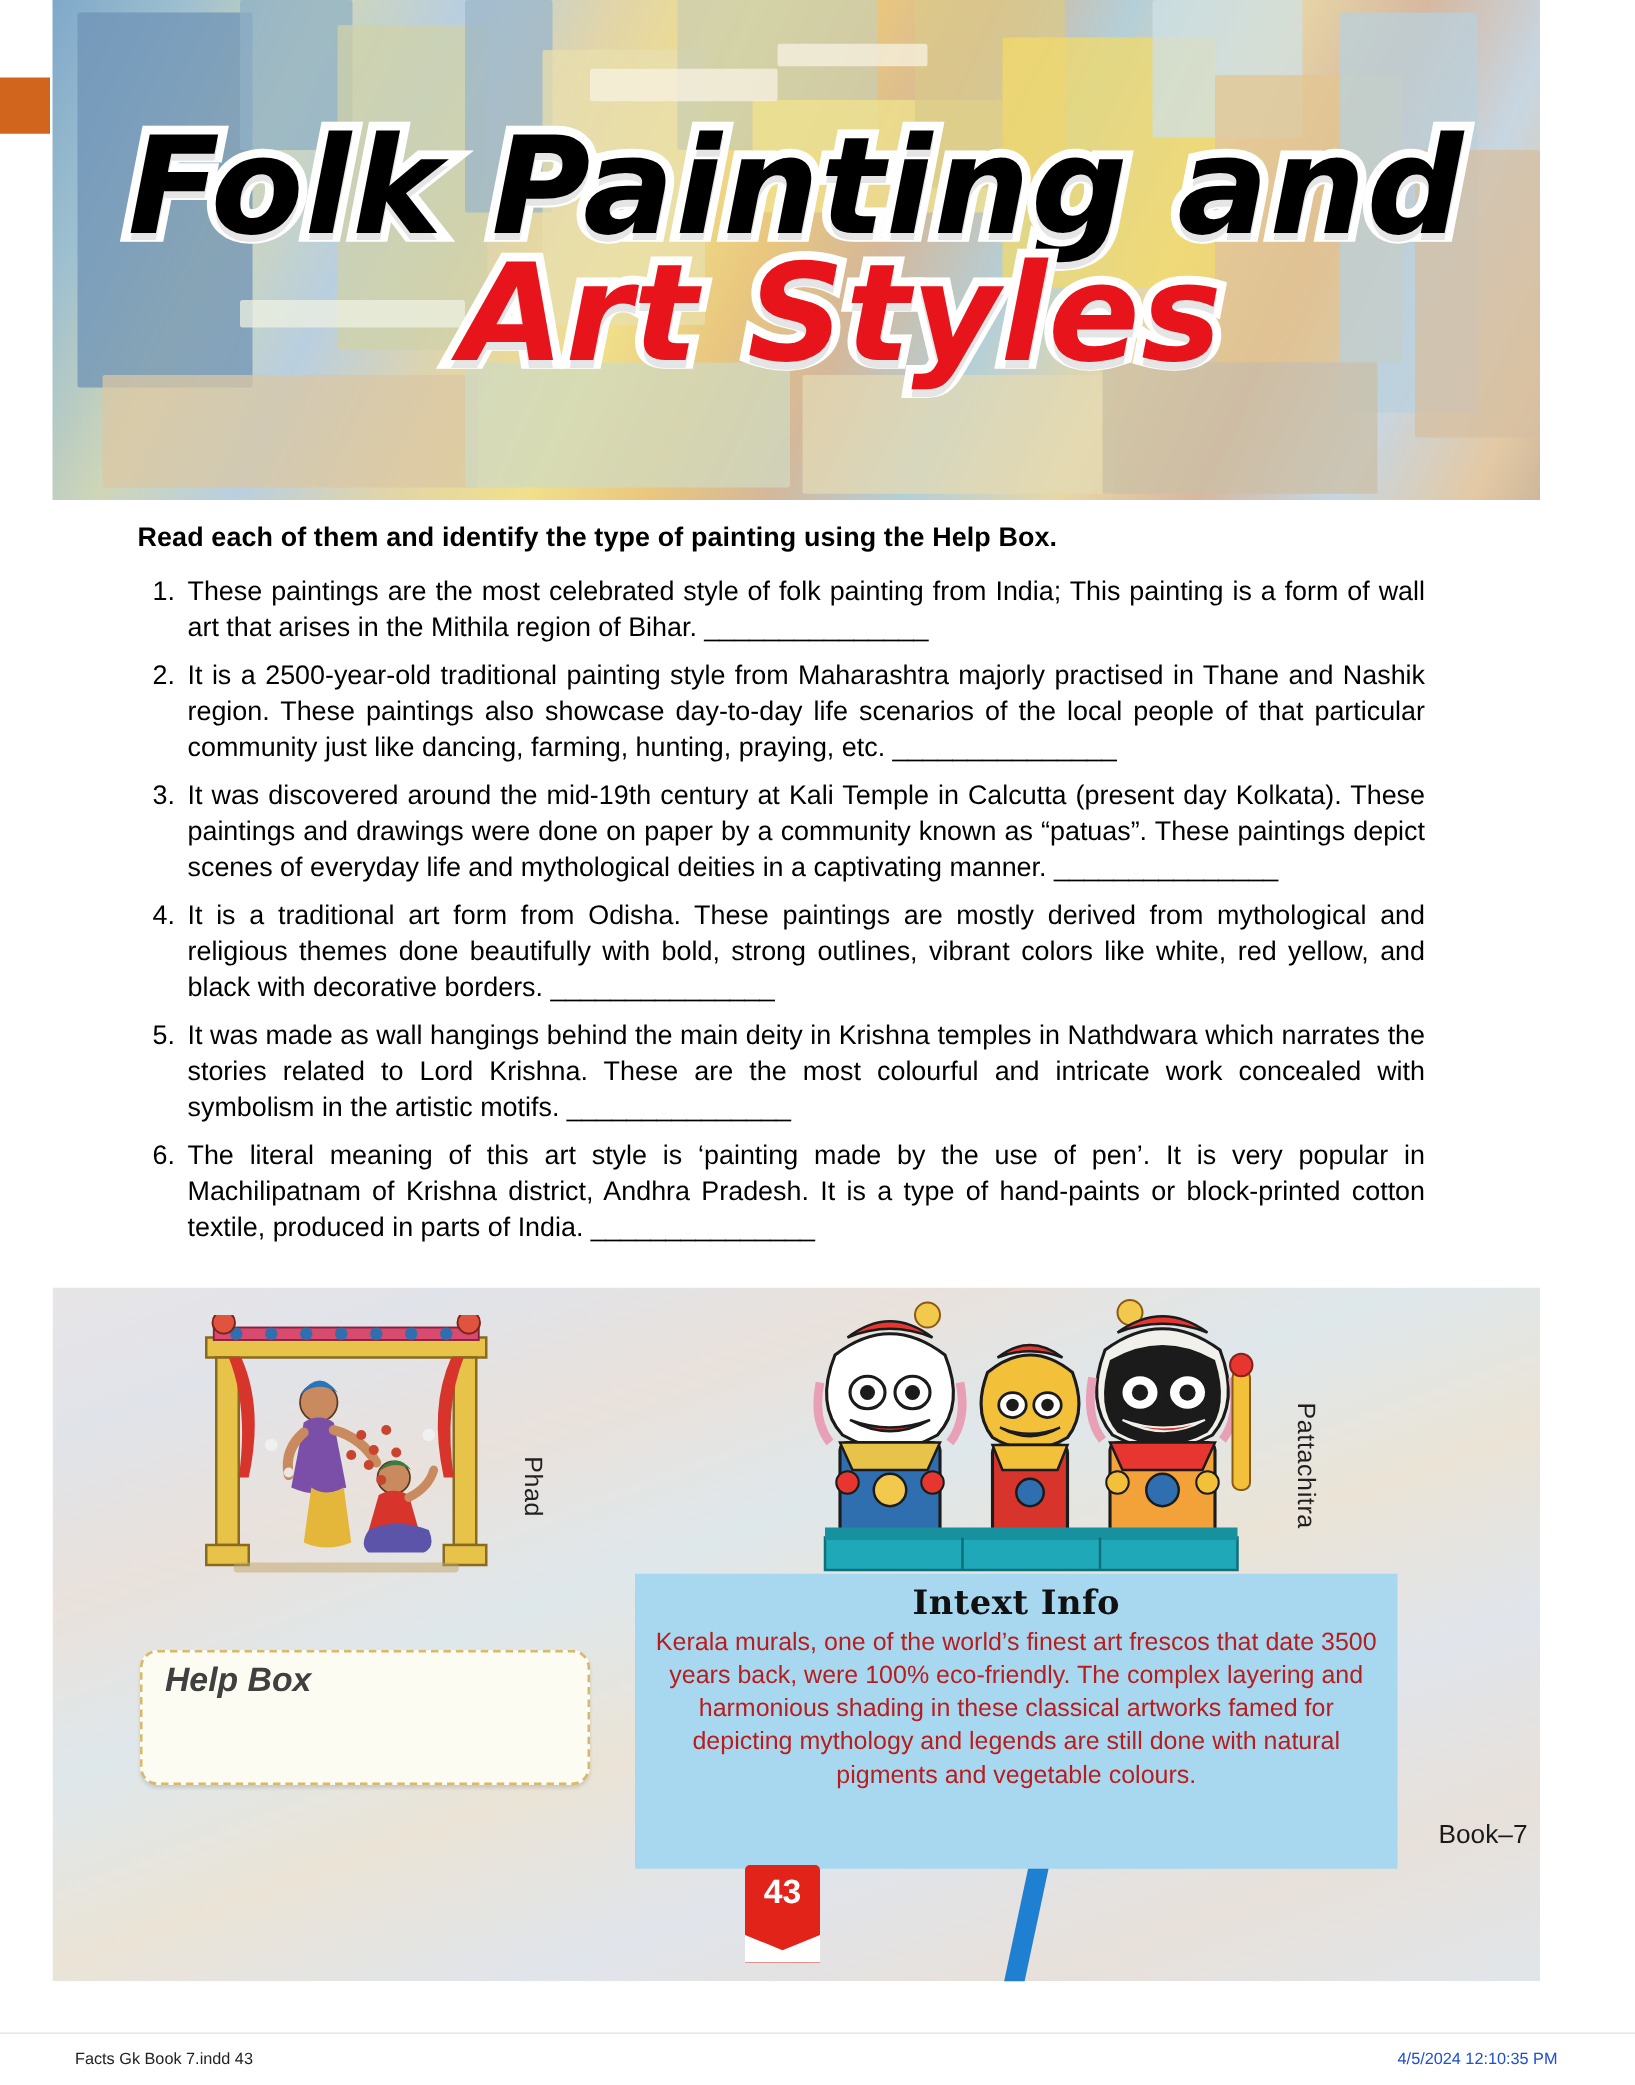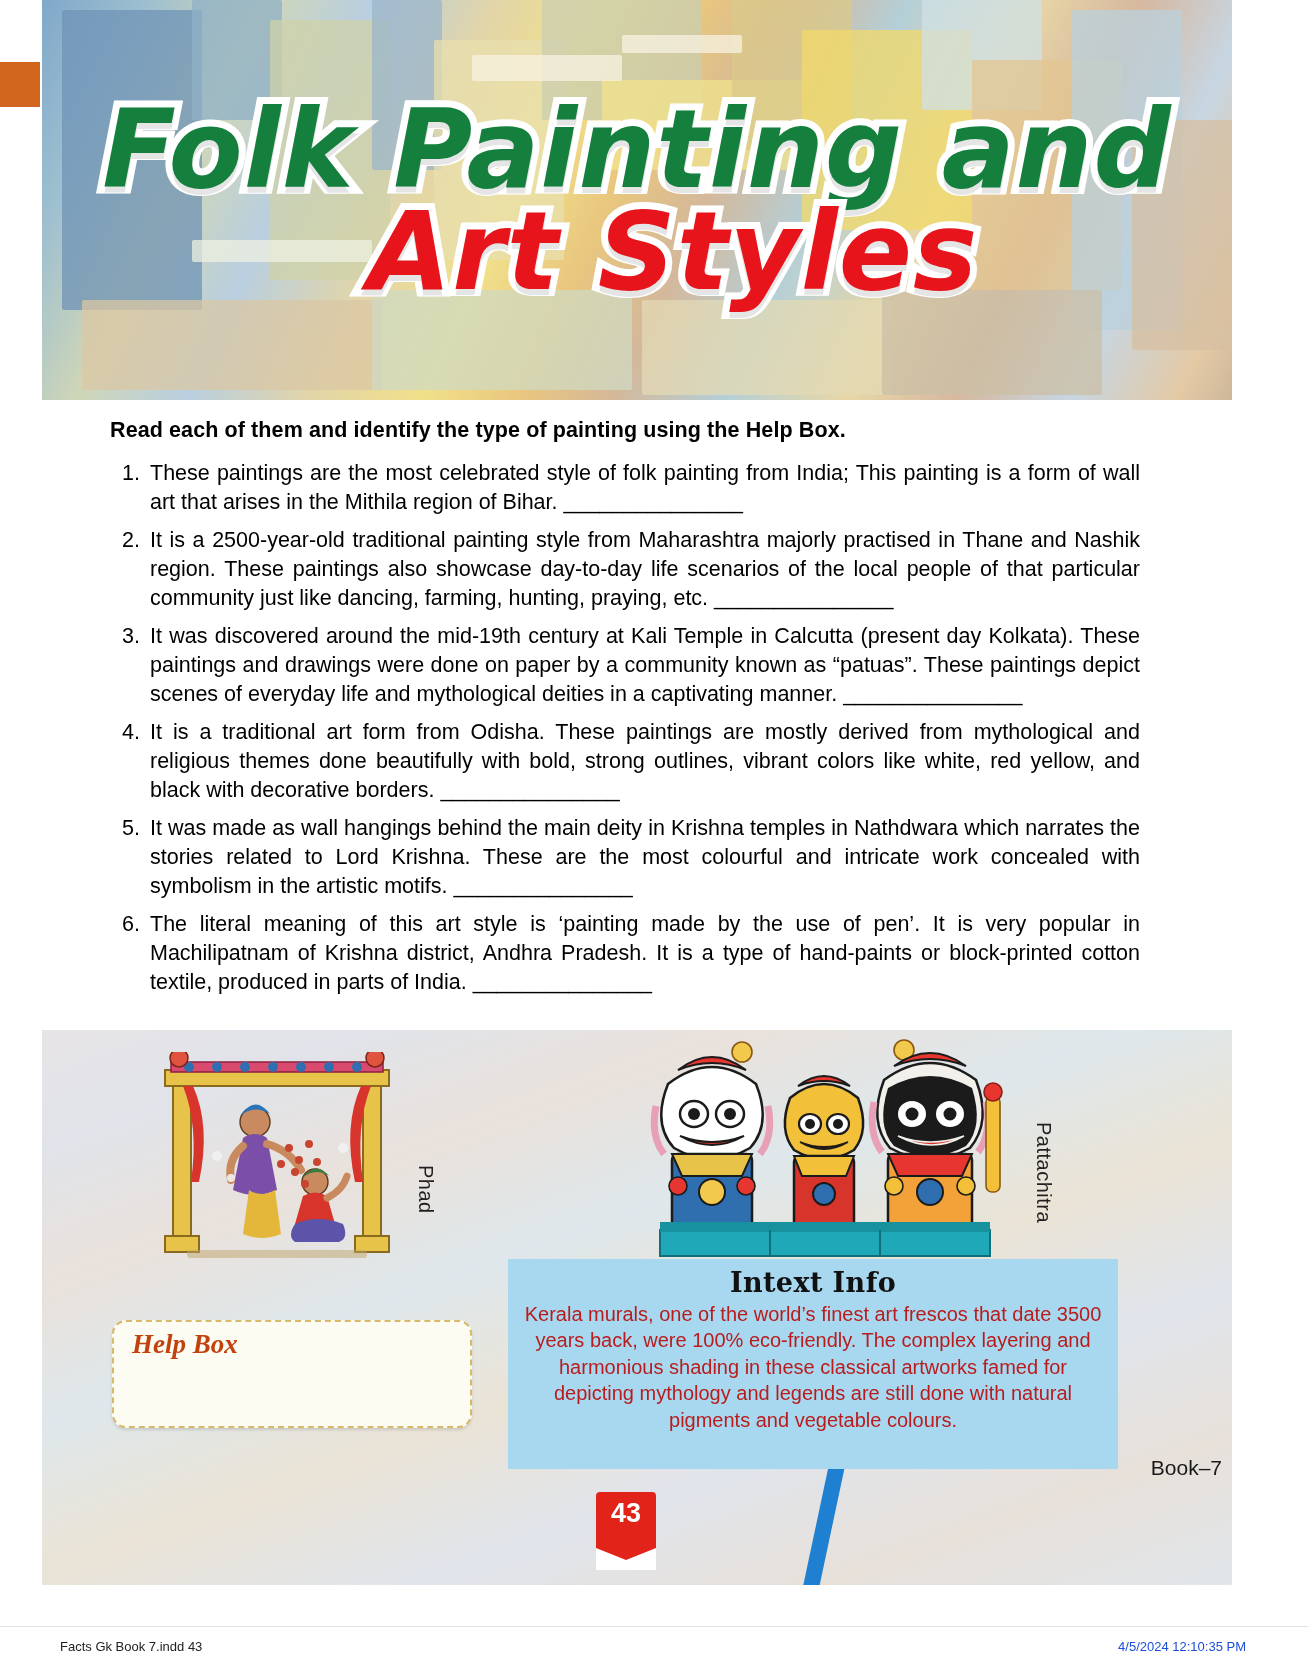--- a/index.html
+++ b/index.html
@@ -74,21 +74,21 @@
   .title-line1, .title-line2 {
     font-family: "DejaVu Sans", sans-serif;
     font-weight: bold;
     font-style: italic;
     letter-spacing: 1px;
     line-height: 1;
     display: inline-block;
   }
   .title-line1 {
     font-size: 108px;
-    color: #15803d;
+    color: #000000;
     -webkit-text-stroke: 14px #ffffff;
     paint-order: stroke fill;
     text-shadow: 0 6px 0 rgba(0,0,0,.10);
   }
   .title-line2 {
     font-size: 108px;
     color: #e8141b;
     -webkit-text-stroke: 14px #ffffff;
     paint-order: stroke fill;
     margin-top: -6px;
@@ -188,41 +188,41 @@
     width: 360px;
     height: 108px;
     background: #fdfcf3;
     border: 2px dashed #d8b96a;
     border-radius: 14px;
     box-shadow: 0 2px 3px rgba(0,0,0,.12);
     padding: 8px 14px 10px 18px;
     box-sizing: border-box;
   }
   #help-title {
-    font-family: Liberation Serif, serif;
+    font-family: Liberation Sans, sans-serif;
     font-style: italic;
     font-weight: bold;
     font-size: 27px;
-    color: #c2410c;
+    color: #404040;
     line-height: 1.05;
     margin-bottom: 2px;
   }
   #help-text {
     font-size: 20.5px;
     line-height: 1.32;
     color: #1a1a1a;
   }
 
   
   #intext {
     position: absolute;
     left: 508px;
     top: 1259px;
     width: 610px;
-    height: 210px;
+    height: 236px;
     background: #a7d8f0;
     padding: 8px 16px 10px 16px;
     box-sizing: border-box;
     text-align: center;
   }
   #intext-title {
     font-family: "DejaVu Serif", serif;
     font-weight: bold;
     font-size: 27px;
     color: #111111;

